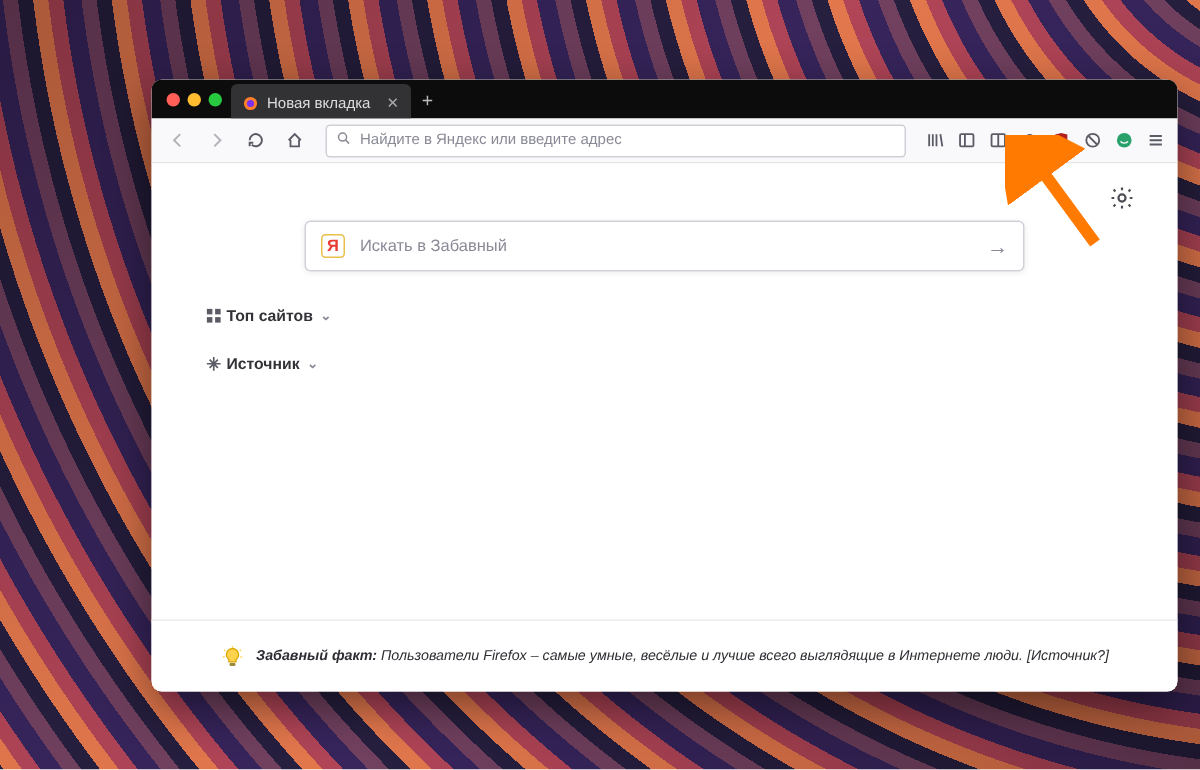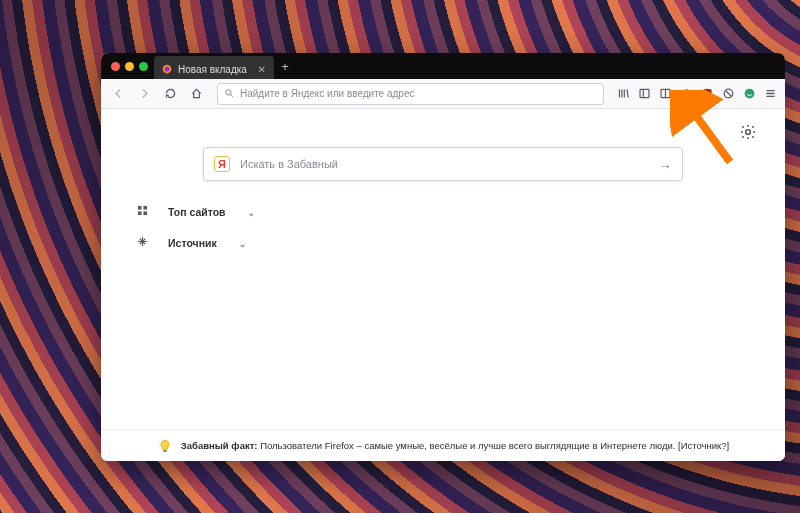--- a/index.html
+++ b/index.html
@@ -70,30 +70,30 @@
     margin:6px auto 24px; width:480px; max-width:calc(100% - 20px);
     height:34px;border:1px solid #d0d0d8;border-radius:4px;
     box-shadow:0 1px 4px rgba(0,0,0,.08);
     display:flex;align-items:center;padding:0 10px;gap:10px;font-size:11px;color:#8a8a97;
   }
   .ya{width:16px;height:16px;border:1px solid #e8c04a;border-radius:3px;display:flex;align-items:center;justify-content:center;}
   .ya-letter{color:#e73b33;font-weight:700;font-size:11px;line-height:1;}
   .go{margin-left:auto;color:#8a8a97;font-size:14px;}
 
   .sections{padding-left:8px;display:flex;flex-direction:column;gap:18px;}
-  .sec{display:flex;align-items:flex-end;gap:20px;font-size:10.5px;font-weight:600;color:#323238;}
+  .sec{display:flex;align-items:flex-start;gap:3px;font-size:10.5px;font-weight:600;color:#323238;}
   .sec svg{width:11px;height:11px;}
   .sec .chev{color:#8a8a97;font-size:9px;margin-left:2px;}
 
   
   .snippet{
-    position:absolute;left:0;right:0;bottom:0;height:32px;
+    position:absolute;left:0;right:0;bottom:0;height:48px;
     border-top:1px solid #ececf0;background:#fff;
     display:flex;align-items:center;justify-content:center;gap:8px;
-    font-size:9.5px;color:#2d2d33;padding:0 14px;
+    font-size:9.5px;color:#2d2d33;padding:0 14px;font-style:italic;
   }
   .bulb{width:16px;height:16px;}
   .snip-text b{font-weight:700;}
   .snip-text span.src{font-weight:400;}
 
   
   .arrow{position:absolute;left:670px;top:90px;width:90px;height:90px;pointer-events:none;}
 </style>
 </head>
 <body>

